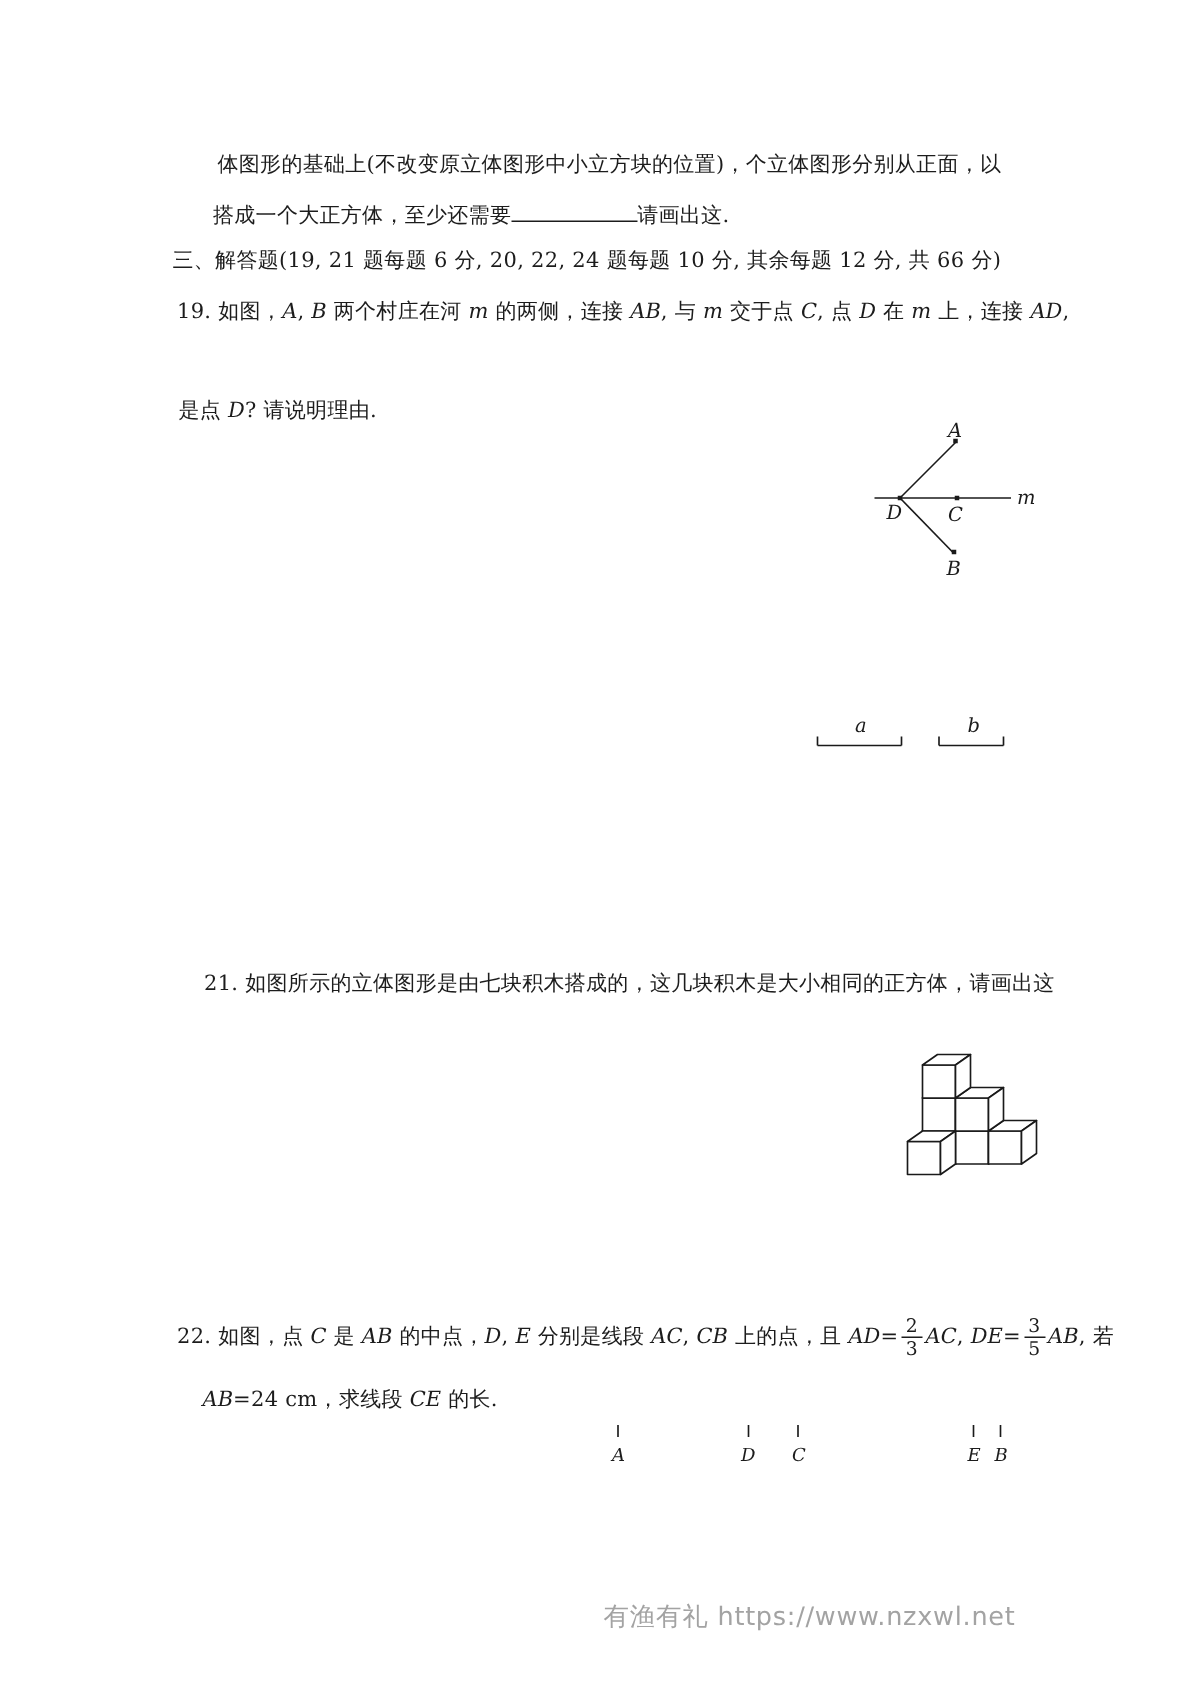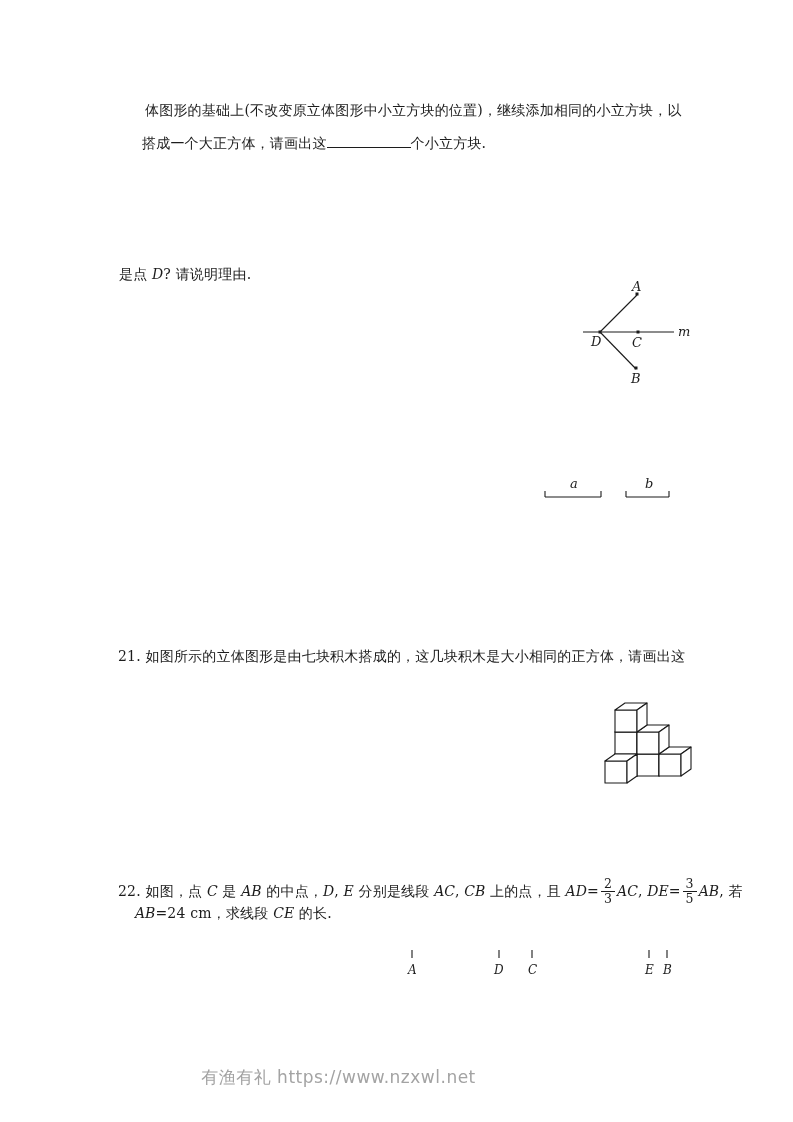--- a/index.html
+++ b/index.html
@@ -21,36 +21,38 @@
   .frac span{display:block;padding:0 3px;}
   .frac .den{border-top:1px solid #1c1c1c;}
   .fig{position:absolute;}
   .fig svg{display:block;}
   .fig line, .fig polyline{stroke:#1a1a1a;stroke-width:1.1;fill:none;}
   .fig rect.face, .fig polygon.face{fill:#ffffff;stroke:#1a1a1a;stroke-width:1.1;stroke-linejoin:round;}
   .fig rect.dot{fill:#1a1a1a;stroke:none;}
   .fig text{font-family:"DejaVu Serif","Liberation Serif",serif;font-style:italic;font-size:13px;fill:#1c1c1c;}
   .fig text.small{font-size:12px;}
   .footer{
-    position:absolute;left:0;top:1066px;width:677px;text-align:center;
+    position:absolute;left:0;top:1066px;width:677px;text-align:right;
     font-family:"DejaVu Sans","Liberation Sans",sans-serif;
     font-size:17px;color:#a3a3a3;letter-spacing:0.5px;
   }
 </style>
 </head>
 <body>
 
 <div class="page">
 
-  <div class="line" style="left:145px;top:100px">体图形的基础上(不改变原立体图形中小立方块的位置)，继续添加相同的小立方块，以</div>
+  <div class="line" style="left:145px;top:100px">体图形的基础上(不改变原立体图形中小立方块的位置)，个立体图形分别从正面，以</div>
   <div class="line" style="left:142px;top:133px">
-    <span>搭成一个大正方体，请画出这</span><span class="blank"></span><span>个小立方块.</span>
+    <span>搭成一个大正方体，至少还需要</span><span class="blank"></span><span>请画出这.</span>
   </div>
 
+  <div class="line" style="left:115px;top:164px">三、解答题(19, 21 题每题 6 分, 20, 22, 24 题每题 10 分, 其余每题 12 分, 共 66 分)</div>
 
+  <div class="line" style="left:118px;top:198px">19. 如图，<i>A</i>, <i>B</i> 两个村庄在河 <i>m</i> 的两侧，连接 <i>AB</i>, 与 <i>m</i> 交于点 <i>C</i>, 点 <i>D</i> 在 <i>m</i> 上，连接 <i>AD</i>,</div>
   <div class="line" style="left:119px;top:264px">是点 <i>D</i>? 请说明理由.</div>
 
   <div class="fig" style="left:580px;top:281px">
     <svg width="116" height="108" viewBox="0 0 116 108">
       <line x1="3" y1="51" x2="94" y2="51"></line>
       <line x1="20" y1="51" x2="57" y2="14"></line>
       <line x1="20" y1="51" x2="56" y2="88"></line>
       <rect class="dot" x="18.5" y="49.5" width="3" height="3"></rect>
       <rect class="dot" x="56.5" y="49.5" width="3" height="3"></rect>
       <rect class="dot" x="55.5" y="11.5" width="3" height="3"></rect>
@@ -70,21 +72,21 @@
       <line x1="8" y1="14" x2="8" y2="20"></line>
       <line x1="64" y1="14" x2="64" y2="20"></line>
       <text x="33" y="11">a</text>
       <line x1="89" y1="20" x2="132" y2="20"></line>
       <line x1="89" y1="14" x2="89" y2="20"></line>
       <line x1="132" y1="14" x2="132" y2="20"></line>
       <text x="108" y="11">b</text>
     </svg>
   </div>
 
-  <div class="line" style="left:118px;top:646px">21. 如图所示的立体图形是由七块积木搭成的，这几块积木是大小相同的正方体，请画出这</div>
+  <div class="line" style="left:136px;top:646px">21. 如图所示的立体图形是由七块积木搭成的，这几块积木是大小相同的正方体，请画出这</div>
 
   <div class="fig" style="left:599px;top:696px">
     <svg width="96" height="92" viewBox="0 0 96 92">
 
       <g>
         <rect class="face" x="16" y="58" width="22" height="22"></rect>
         <polygon class="face" points="16,58 26,51 48,51 38,58"></polygon>
         <polygon class="face" points="38,58 48,51 48,73 38,80"></polygon>
       </g>
       <g>
@@ -117,21 +119,21 @@
 
       <g>
         <rect class="face" x="6" y="65" width="22" height="22"></rect>
         <polygon class="face" points="6,65 16,58 38,58 28,65"></polygon>
         <polygon class="face" points="28,65 38,58 38,80 28,87"></polygon>
       </g>
     </svg>
   </div>
 
   <div class="line" style="left:118px;top:877px">22. 如图，点 <i>C</i> 是 <i>AB</i> 的中点，<i>D</i>, <i>E</i> 分别是线段 <i>AC</i>, <i>CB</i> 上的点，且 <i>AD</i>=<span class="frac"><span class="num">2</span><span class="den">3</span></span><i>AC</i>, <i>DE</i>=<span class="frac"><span class="num">3</span><span class="den">5</span></span><i>AB</i>, 若</div>
-  <div class="line" style="left:135px;top:903px"><i>AB</i>=24 cm，求线段 <i>CE</i> 的长.</div>
+  <div class="line" style="left:135px;top:923px"><i>AB</i>=24 cm，求线段 <i>CE</i> 的长.</div>
 
   <div class="fig" style="left:398px;top:944px">
     <svg width="286" height="34" viewBox="0 0 286 34">
       <line x1="14" y1="6" x2="14" y2="14"></line>
       <line x1="101" y1="6" x2="101" y2="14"></line>
       <line x1="134" y1="6" x2="134" y2="14"></line>
       <line x1="251" y1="6" x2="251" y2="14"></line>
       <line x1="269" y1="6" x2="269" y2="14"></line>
       <text class="small" x="10" y="30">A</text>
       <text class="small" x="96" y="30">D</text>

